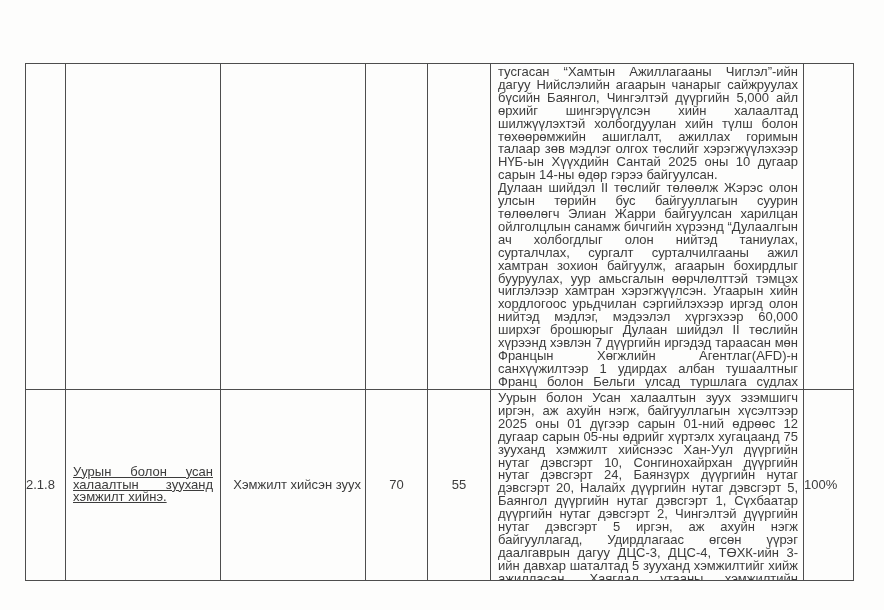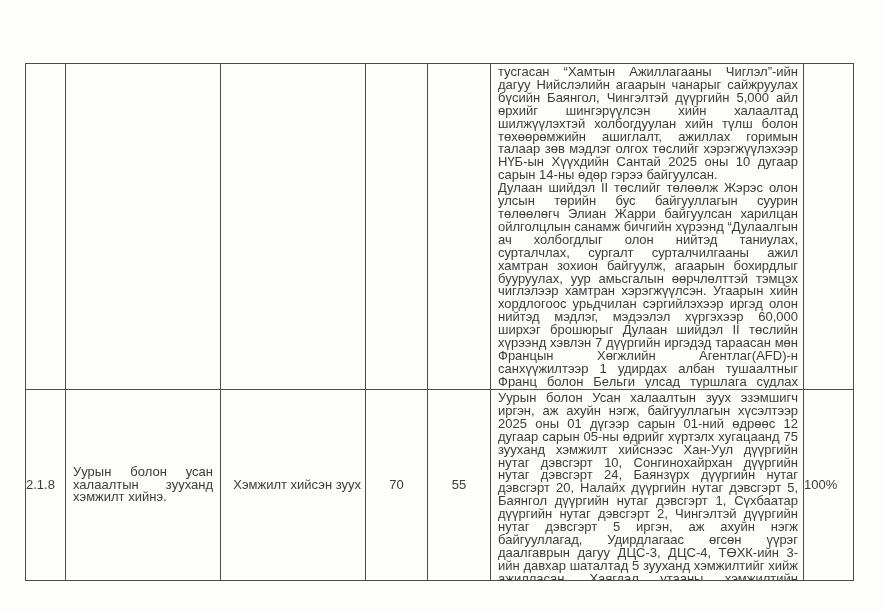--- a/index.html
+++ b/index.html
@@ -30,21 +30,21 @@
     line-height: 12.9px;
     color: #3c3c3c;
     vertical-align: middle;
     padding: 0;
     overflow: hidden;
   }
   tr.row-cont { height: 326px; }
   tr.row-main { height: 191px; }
 
   td.cell-num      { text-align: left; }
-  td.cell-activity { text-align: justify; text-justify: inter-word; }
+  td.cell-activity { text-align: justify; text-justify: inter-word; text-decoration: underline; }
   td.cell-activity .pad { padding: 0 7px; }
   td.cell-indicator{ text-align: right; padding: 0 4px; }
   td.cell-target   { text-align: center; }
   td.cell-result   { text-align: center; }
   td.cell-percent  { }
 
   td.cell-desc { vertical-align: top; text-align: justify; text-justify: inter-word; }
   td.cell-desc .clip {
     overflow: hidden;
     padding: 2px 5px 0 7px;

